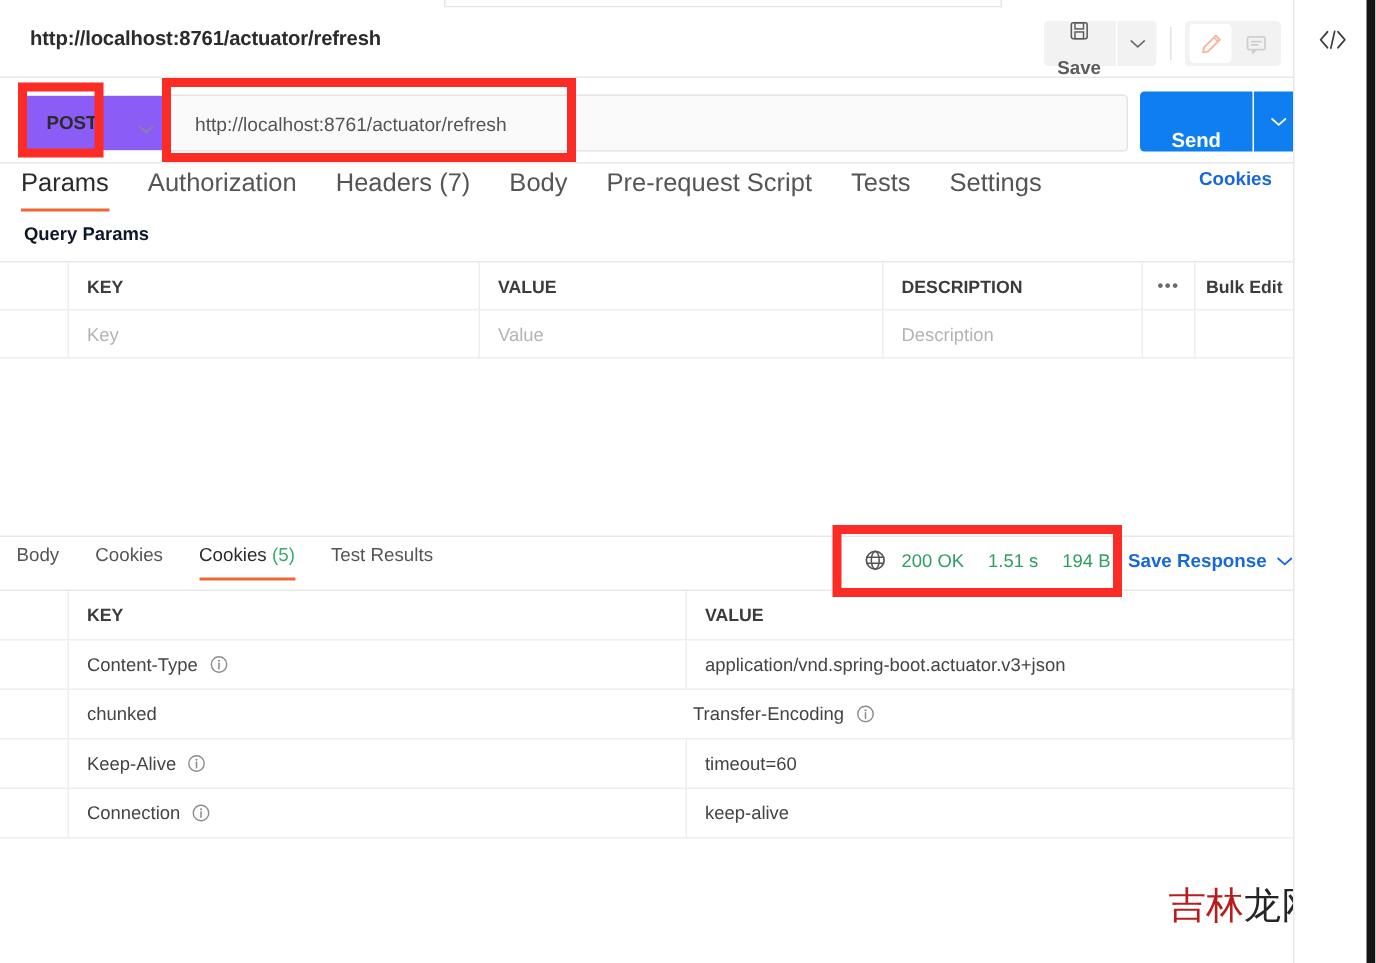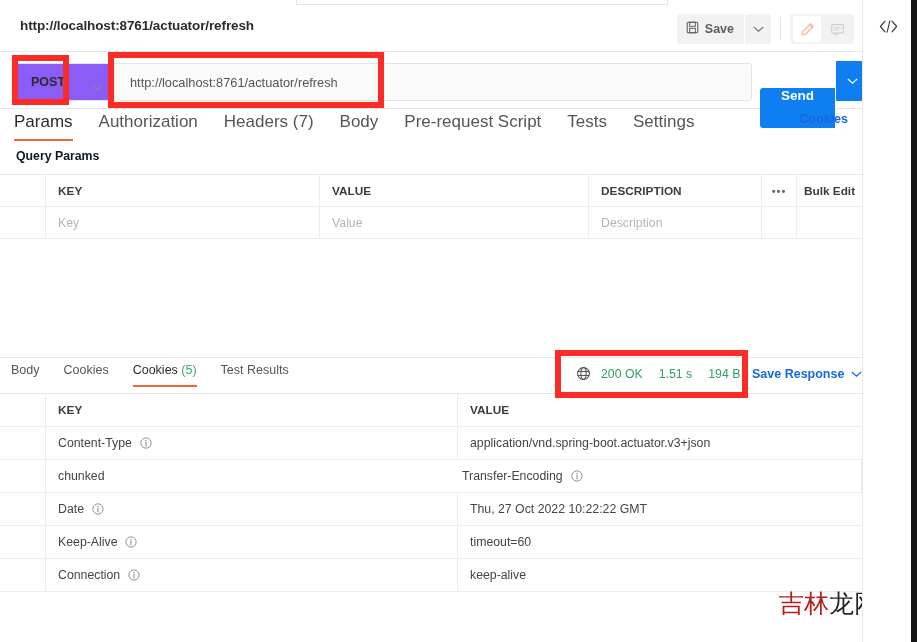--- a/index.html
+++ b/index.html
@@ -47,20 +47,21 @@
   }
   .title-actions {
     position: absolute; right: 8px; top: 9px;
     display: flex; align-items: center; gap: 0px;
   }
   .save-btn {
     display: flex; align-items: center; gap: 6px;
     height: 30px; padding: 0 10px 0 9px;
     background: #f2f2f2; border-radius: 3px 0 0 3px;
     cursor: pointer;
+    flex-direction: column;
   }
   .save-btn .lbl { font-size: 12.5px; font-weight: bold; color: #5c5c5c; }
   .save-caret {
     width: 26px; height: 30px; background: #f2f2f2;
     border-radius: 0 3px 3px 0; margin-left: 1px;
     display: flex; align-items: center; justify-content: center;
     cursor: pointer;
   }
   .vdiv { width: 1px; height: 22px; background: #e2e2e2; margin: 0 9px; }
   .icon-pill {
@@ -108,23 +109,22 @@
     background: #fafafa; border: 1px solid #e4e4e4;
     border-radius: 0 3px 3px 0;
     display: flex; align-items: center; cursor: text;
   }
   .url-input .utxt {
     margin-left: 17px; font-size: 12.8px; color: #555555;
   }
   .send-btn {
     position: absolute; left: 760px; top: 61px; width: 75px; height: 40px;
     background: #0f7ef1; border-radius: 3px 0 0 3px;
-    display: flex; align-items: flex-start; justify-content: center;
+    display: flex; align-items: flex-end; justify-content: center;
     cursor: pointer;
-    margin-top: 27px;
   }
   .send-btn .slbl { font-size: 13.5px; font-weight: bold; color: #ffffff; }
   .send-caret {
     position: absolute; left: 836px; top: 61px; width: 32px; height: 40px;
     background: #0f7ef1; border-radius: 0 3px 3px 0;
     display: flex; align-items: center; justify-content: center;
     cursor: pointer;
   }
 
   
@@ -414,34 +414,20 @@
         <span class="info-ic">
           <svg width="12" height="12" viewBox="0 0 14 14" fill="none">
             <circle cx="7" cy="7" r="6" stroke="#8c8c8c" stroke-width="1.1"></circle>
             <circle cx="7" cy="4.1" r="0.85" fill="#8c8c8c"></circle>
             <path d="M7 6.1v4.3" stroke="#8c8c8c" stroke-width="1.2" stroke-linecap="round"></path>
           </svg>
         </span>
       </div>
     </div>
 
-    <div class="rrow">
-      <div class="rcell rc-chk"></div>
-      <div class="rcell rc-key">
-        <span>Date</span>
-        <span class="info-ic">
-          <svg width="12" height="12" viewBox="0 0 14 14" fill="none">
-            <circle cx="7" cy="7" r="6" stroke="#8c8c8c" stroke-width="1.1"></circle>
-            <circle cx="7" cy="4.1" r="0.85" fill="#8c8c8c"></circle>
-            <path d="M7 6.1v4.3" stroke="#8c8c8c" stroke-width="1.2" stroke-linecap="round"></path>
-          </svg>
-        </span>
-      </div>
-      <div class="rcell rc-val">Thu, 27 Oct 2022 10:22:22 GMT</div>
-    </div>
 
     <div class="rrow">
       <div class="rcell rc-chk"></div>
       <div class="rcell rc-key">
         <span>Keep-Alive</span>
         <span class="info-ic">
           <svg width="12" height="12" viewBox="0 0 14 14" fill="none">
             <circle cx="7" cy="7" r="6" stroke="#8c8c8c" stroke-width="1.1"></circle>
             <circle cx="7" cy="4.1" r="0.85" fill="#8c8c8c"></circle>
             <path d="M7 6.1v4.3" stroke="#8c8c8c" stroke-width="1.2" stroke-linecap="round"></path>

